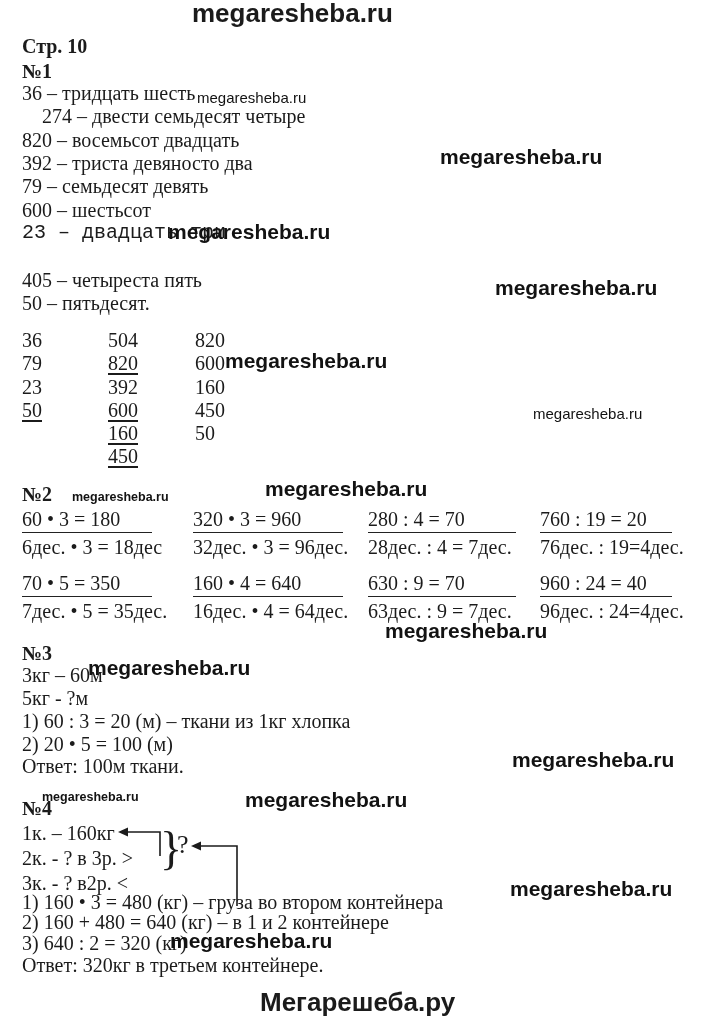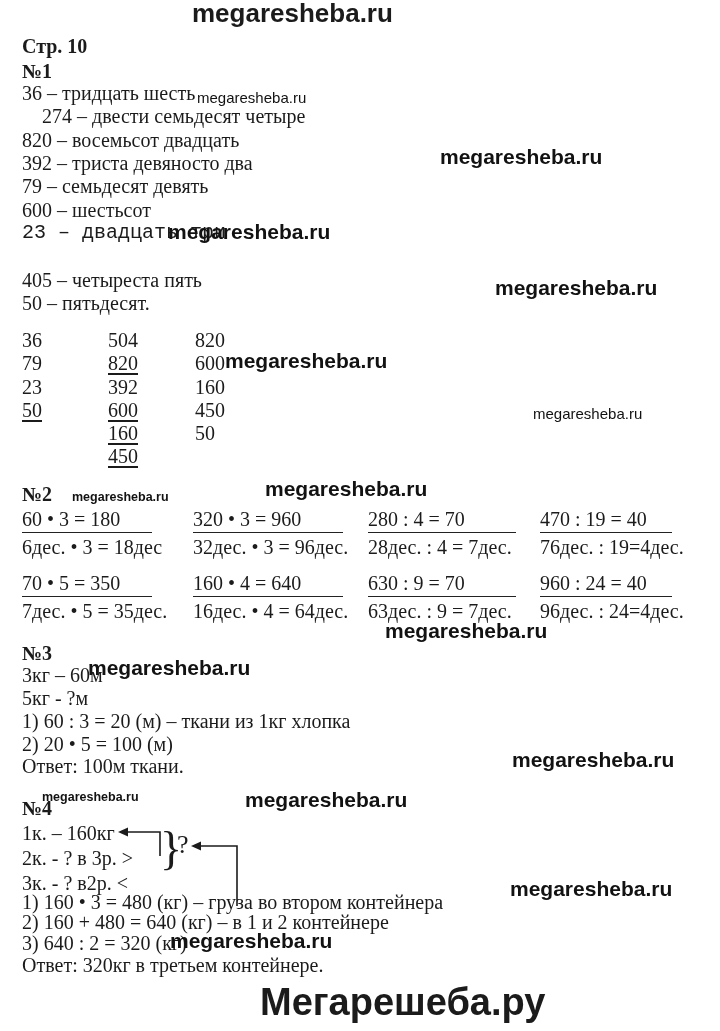--- a/index.html
+++ b/index.html
@@ -3,21 +3,21 @@
 <meta charset="utf-8">
 <style>
   html,body{margin:0;padding:0;background:#fff;}
   .page{
     position:relative;width:720px;height:1031px;background:#fff;overflow:hidden;
     font-family:"Liberation Serif",serif;color:#1b1b1b;font-size:20px;line-height:22px;
   }
   .abs{position:absolute;white-space:nowrap;}
   .bold{font-weight:bold;}
   .site-header{font-family:"Liberation Sans",sans-serif;font-weight:bold;font-size:26px;}
-  .site-footer{font-family:"Liberation Sans",sans-serif;font-weight:bold;font-size:38px;}
+  .site-footer{font-family:"Liberation Sans",sans-serif;font-weight:bold;font-size:26px;}
   .wm{font-family:"Liberation Sans",sans-serif;color:#121212;}
   .wm-b{font-weight:bold;font-size:21px;}
   .wm-s{font-weight:normal;font-size:15px;}
   .wm-xs{font-weight:bold;font-size:12.5px;}
   .ul{text-decoration:underline;text-underline-offset:3px;text-decoration-thickness:1.5px;}
   .numtable{position:absolute;left:22px;top:329px;display:grid;
     grid-template-columns:86px 87px 110px;grid-auto-rows:23.3px;}
   .t2cell{position:absolute;}
   .t2top{border-bottom:1.6px solid #222;padding-bottom:2px;}
   .t2dec{padding-top:3px;}
@@ -73,21 +73,21 @@
   </div>
   <div class="t2cell" style="left:193px;top:508px;">
     <div class="t2top" style="width:150px;">320 • 3 = 960</div>
     <div class="t2dec">32дес. • 3 = 96дес.</div>
   </div>
   <div class="t2cell" style="left:368px;top:508px;">
     <div class="t2top" style="width:148px;">280 : 4 = 70</div>
     <div class="t2dec">28дес. : 4 = 7дес.</div>
   </div>
   <div class="t2cell" style="left:540px;top:508px;">
-    <div class="t2top" style="width:132px;">470 : 19 = 40</div>
+    <div class="t2top" style="width:132px;">760 : 19 = 20</div>
     <div class="t2dec">76дес. : 19=4дес.</div>
   </div>
 
   <div class="t2cell" style="left:22px;top:572px;">
     <div class="t2top" style="width:130px;">70 • 5 = 350</div>
     <div class="t2dec">7дес. • 5 = 35дес.</div>
   </div>
   <div class="t2cell" style="left:193px;top:572px;">
     <div class="t2top" style="width:150px;">160 • 4 = 640</div>
     <div class="t2dec">16дес. • 4 = 64дес.</div>

